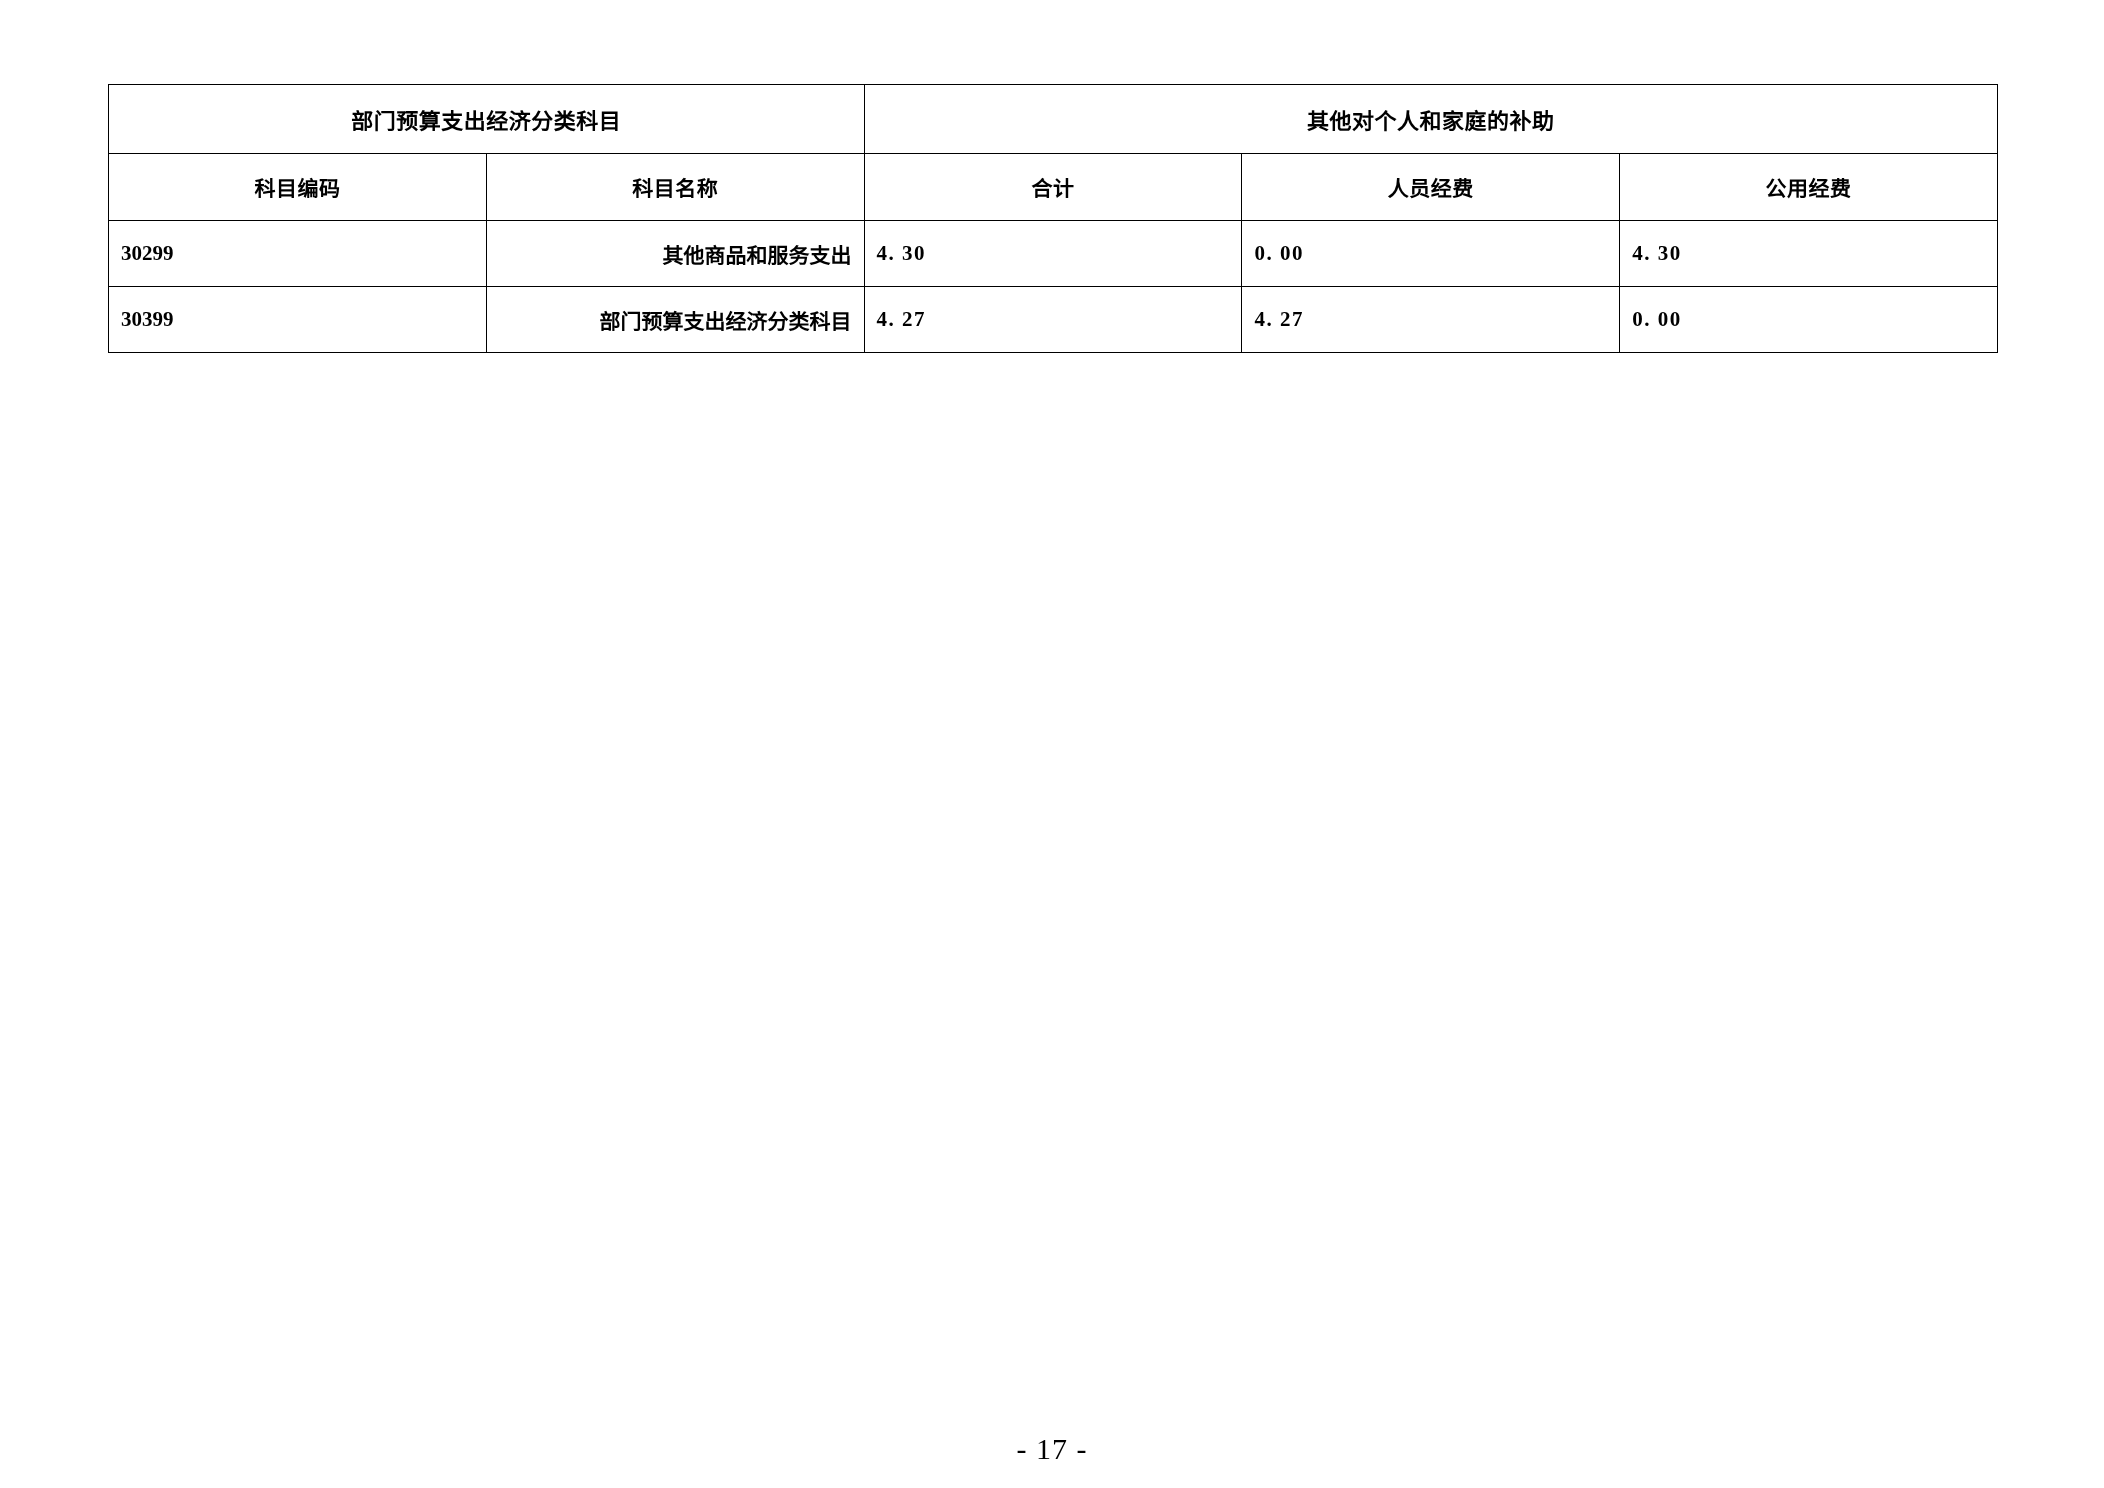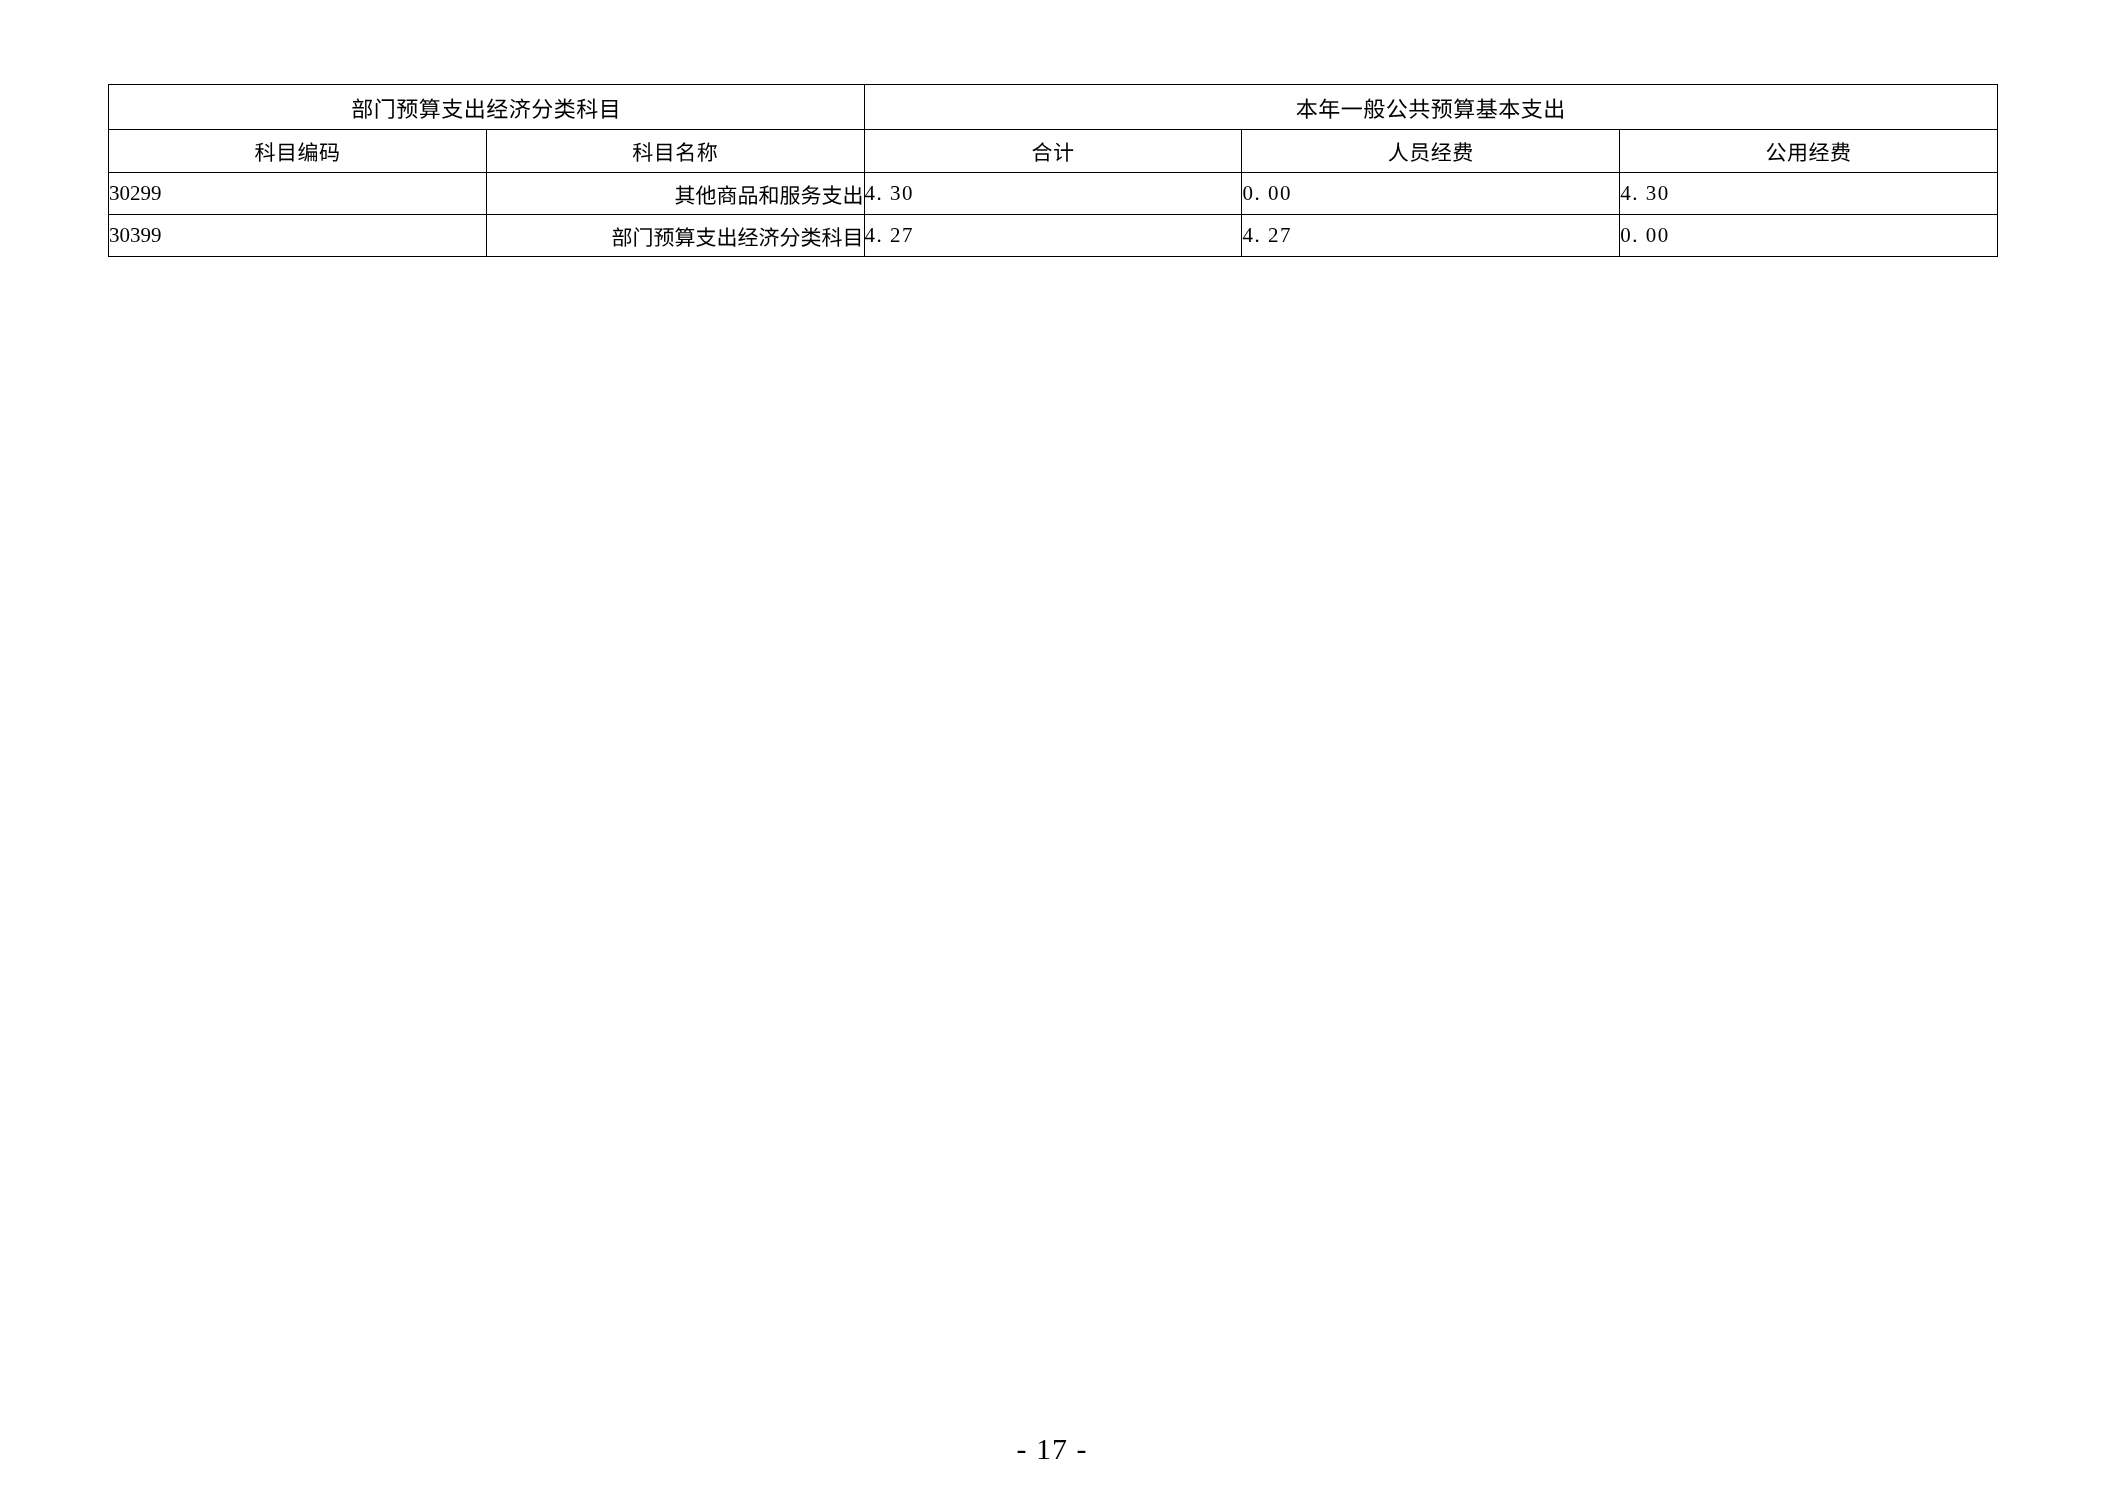--- a/index.html
+++ b/index.html
@@ -26,22 +26,22 @@
     position: absolute;
     left: 108px;
     top: 84px;
     width: 1890px;
     border-collapse: collapse;
     table-layout: fixed;
   }
   .budget-table td,
   .budget-table th {
     border: 1.5px solid #000000;
-    padding: 0;
-    font-weight: normal;
+    padding: 12px;
+    font-weight: bold;
     vertical-align: middle;
   }
   .hdr-cell {
     height: 44px;
     text-align: center;
     font-family: "Liberation Sans", "DejaVu Sans", sans-serif;
     font-weight: bold;
     font-size: 22px;
     letter-spacing: 0.5px;
   }
@@ -90,21 +90,21 @@
 </style>
 </head>
 <body>
 
 <div class="page">
 
   <table class="budget-table">
     <thead>
       <tr>
         <th class="hdr-cell" colspan="2">部门预算支出经济分类科目</th>
-        <th class="hdr-cell" colspan="3">本年一般公共预算基本支出</th>
+        <th class="hdr-cell" colspan="3">其他对个人和家庭的补助</th>
       </tr>
       <tr>
         <th class="sub-hdr-cell col-code">科目编码</th>
         <th class="sub-hdr-cell col-name">科目名称</th>
         <th class="sub-hdr-cell col-total">合计</th>
         <th class="sub-hdr-cell col-personnel">人员经费</th>
         <th class="sub-hdr-cell col-public">公用经费</th>
       </tr>
     </thead>
     <tbody>

